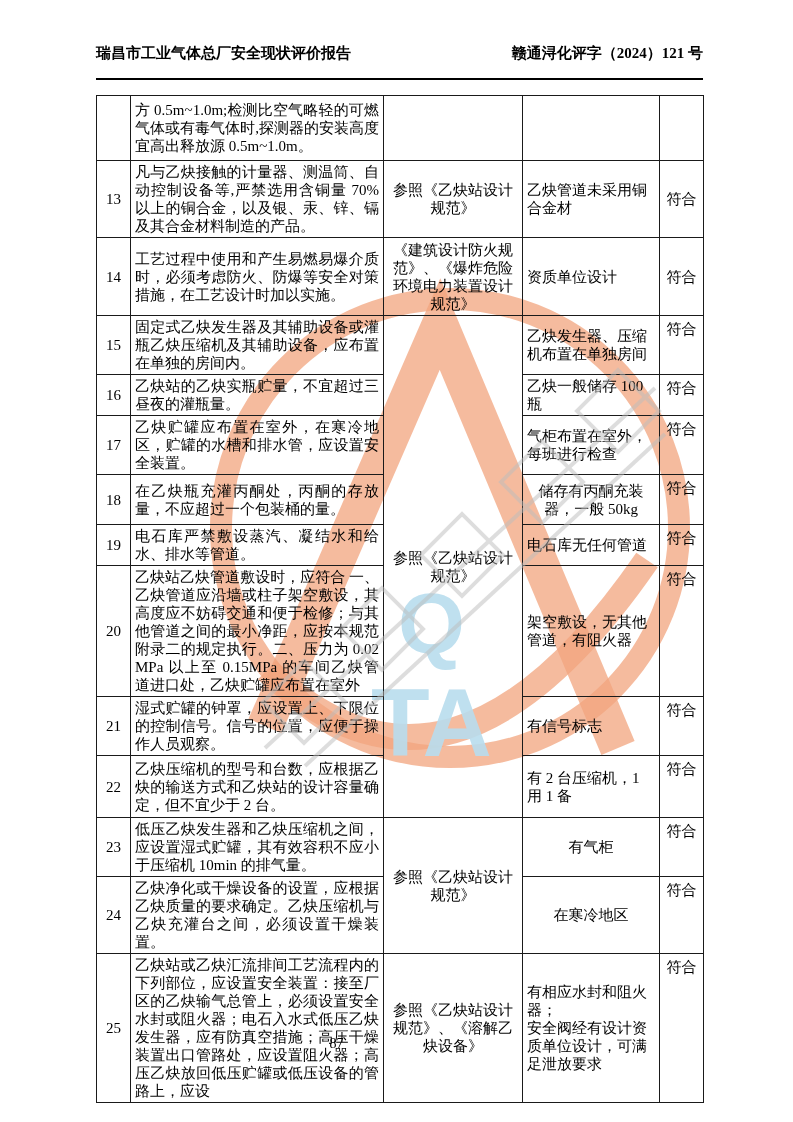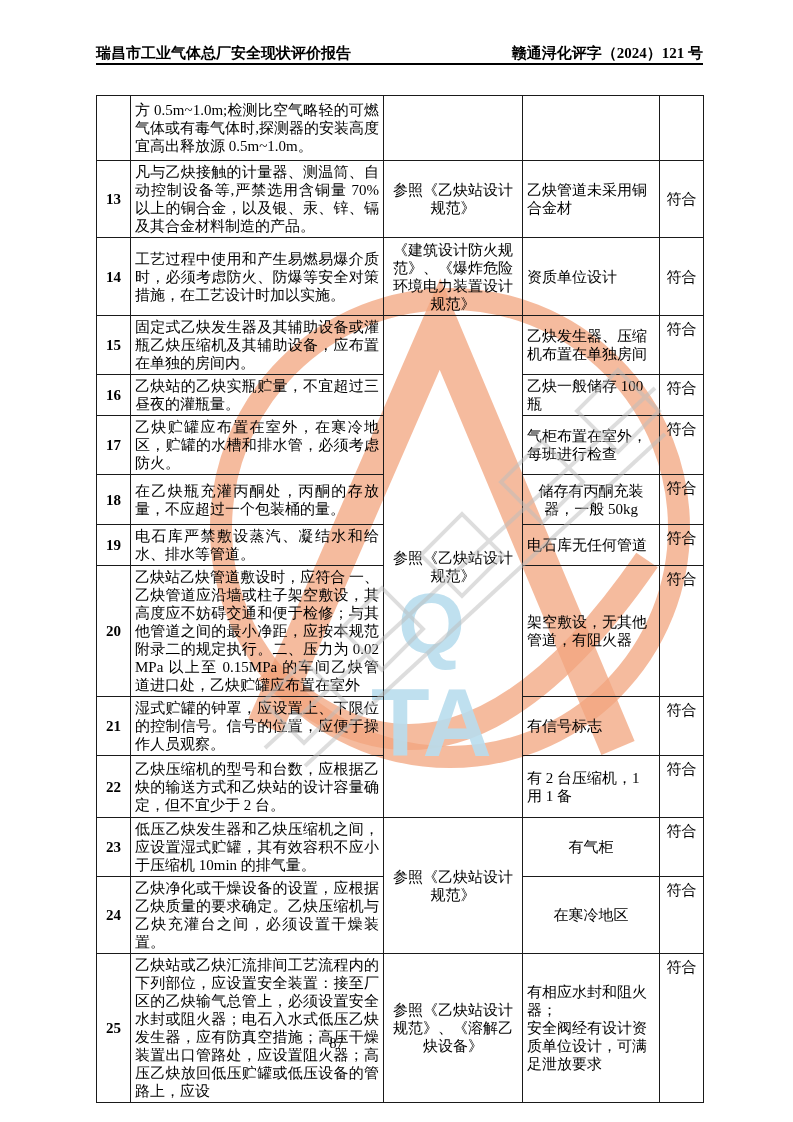--- a/index.html
+++ b/index.html
@@ -5,36 +5,36 @@
   html,body{margin:0;padding:0;background:#9a9a9a;}
   .page{
     position:relative;width:793px;height:1122px;background:#ffffff;
     font-family:"Liberation Serif","DejaVu Serif",serif;color:#000;
     margin:0 auto;overflow:hidden;
   }
   
   .header{
     position:absolute;left:96px;top:44px;width:607px;z-index:3;
     display:flex;justify-content:space-between;align-items:flex-end;
-    border-bottom:2px solid #000;padding-bottom:0;
+    border-bottom:2px solid #000;padding-bottom:15px;
     font-weight:bold;font-size:15px;white-space:nowrap;
   }
   
   .wm-back{position:absolute;left:195px;top:278px;z-index:0;}
   .wm-front{position:absolute;left:195px;top:278px;z-index:2;opacity:.5;pointer-events:none;}
   
   table.checklist{
     position:absolute;left:96px;top:95px;width:607px;z-index:1;
     border-collapse:collapse;table-layout:fixed;background:transparent;
   }
   table.checklist td{
     border:1.5px solid #1a1a1a;font-size:15px;line-height:18px;
     padding:2px 4px;vertical-align:middle;word-break:break-all;
   }
-  td.no{text-align:center;vertical-align:top;padding:3px 1px;font-weight:bold;}
+  td.no{text-align:center;vertical-align:top;padding:3px 1px;}
   td.content{text-align:justify;vertical-align:top;}
   td.basis{text-align:center;}
   td.status{white-space:pre-line;}
   td.status.center{text-align:center;}
   td.result{text-align:center;}
   td.result.top{vertical-align:top;padding-top:4px;}
   
   .footer{
     position:absolute;left:0;top:1036px;width:673px;z-index:3;
     text-align:center;font-size:14px;
@@ -97,21 +97,21 @@
           <td class="result top">符合</td>
         </tr>
         <tr style="height: 41px; margin-top: 9px;">
           <td class="no">16</td>
           <td class="content">乙炔站的乙炔实瓶贮量，不宜超过三昼夜的灌瓶量。</td>
           <td class="status">乙炔一般储存 100 瓶</td>
           <td class="result top">符合</td>
         </tr>
         <tr style="height: 52px;">
           <td class="no">17</td>
-          <td class="content">乙炔贮罐应布置在室外，在寒冷地区，贮罐的水槽和排水管，必须考虑防火。</td>
+          <td class="content">乙炔贮罐应布置在室外，在寒冷地区，贮罐的水槽和排水管，应设置安全装置。</td>
           <td class="status">气柜布置在室外，每班进行检查</td>
           <td class="result top">符合</td>
         </tr>
         <tr style="height: 50px;">
           <td class="no">18</td>
           <td class="content">在乙炔瓶充灌丙酮处，丙酮的存放量，不应超过一个包装桶的量。</td>
           <td class="status center">储存有丙酮充装器，一般 50kg</td>
           <td class="result top">符合</td>
         </tr>
         <tr style="height: 41px;">

